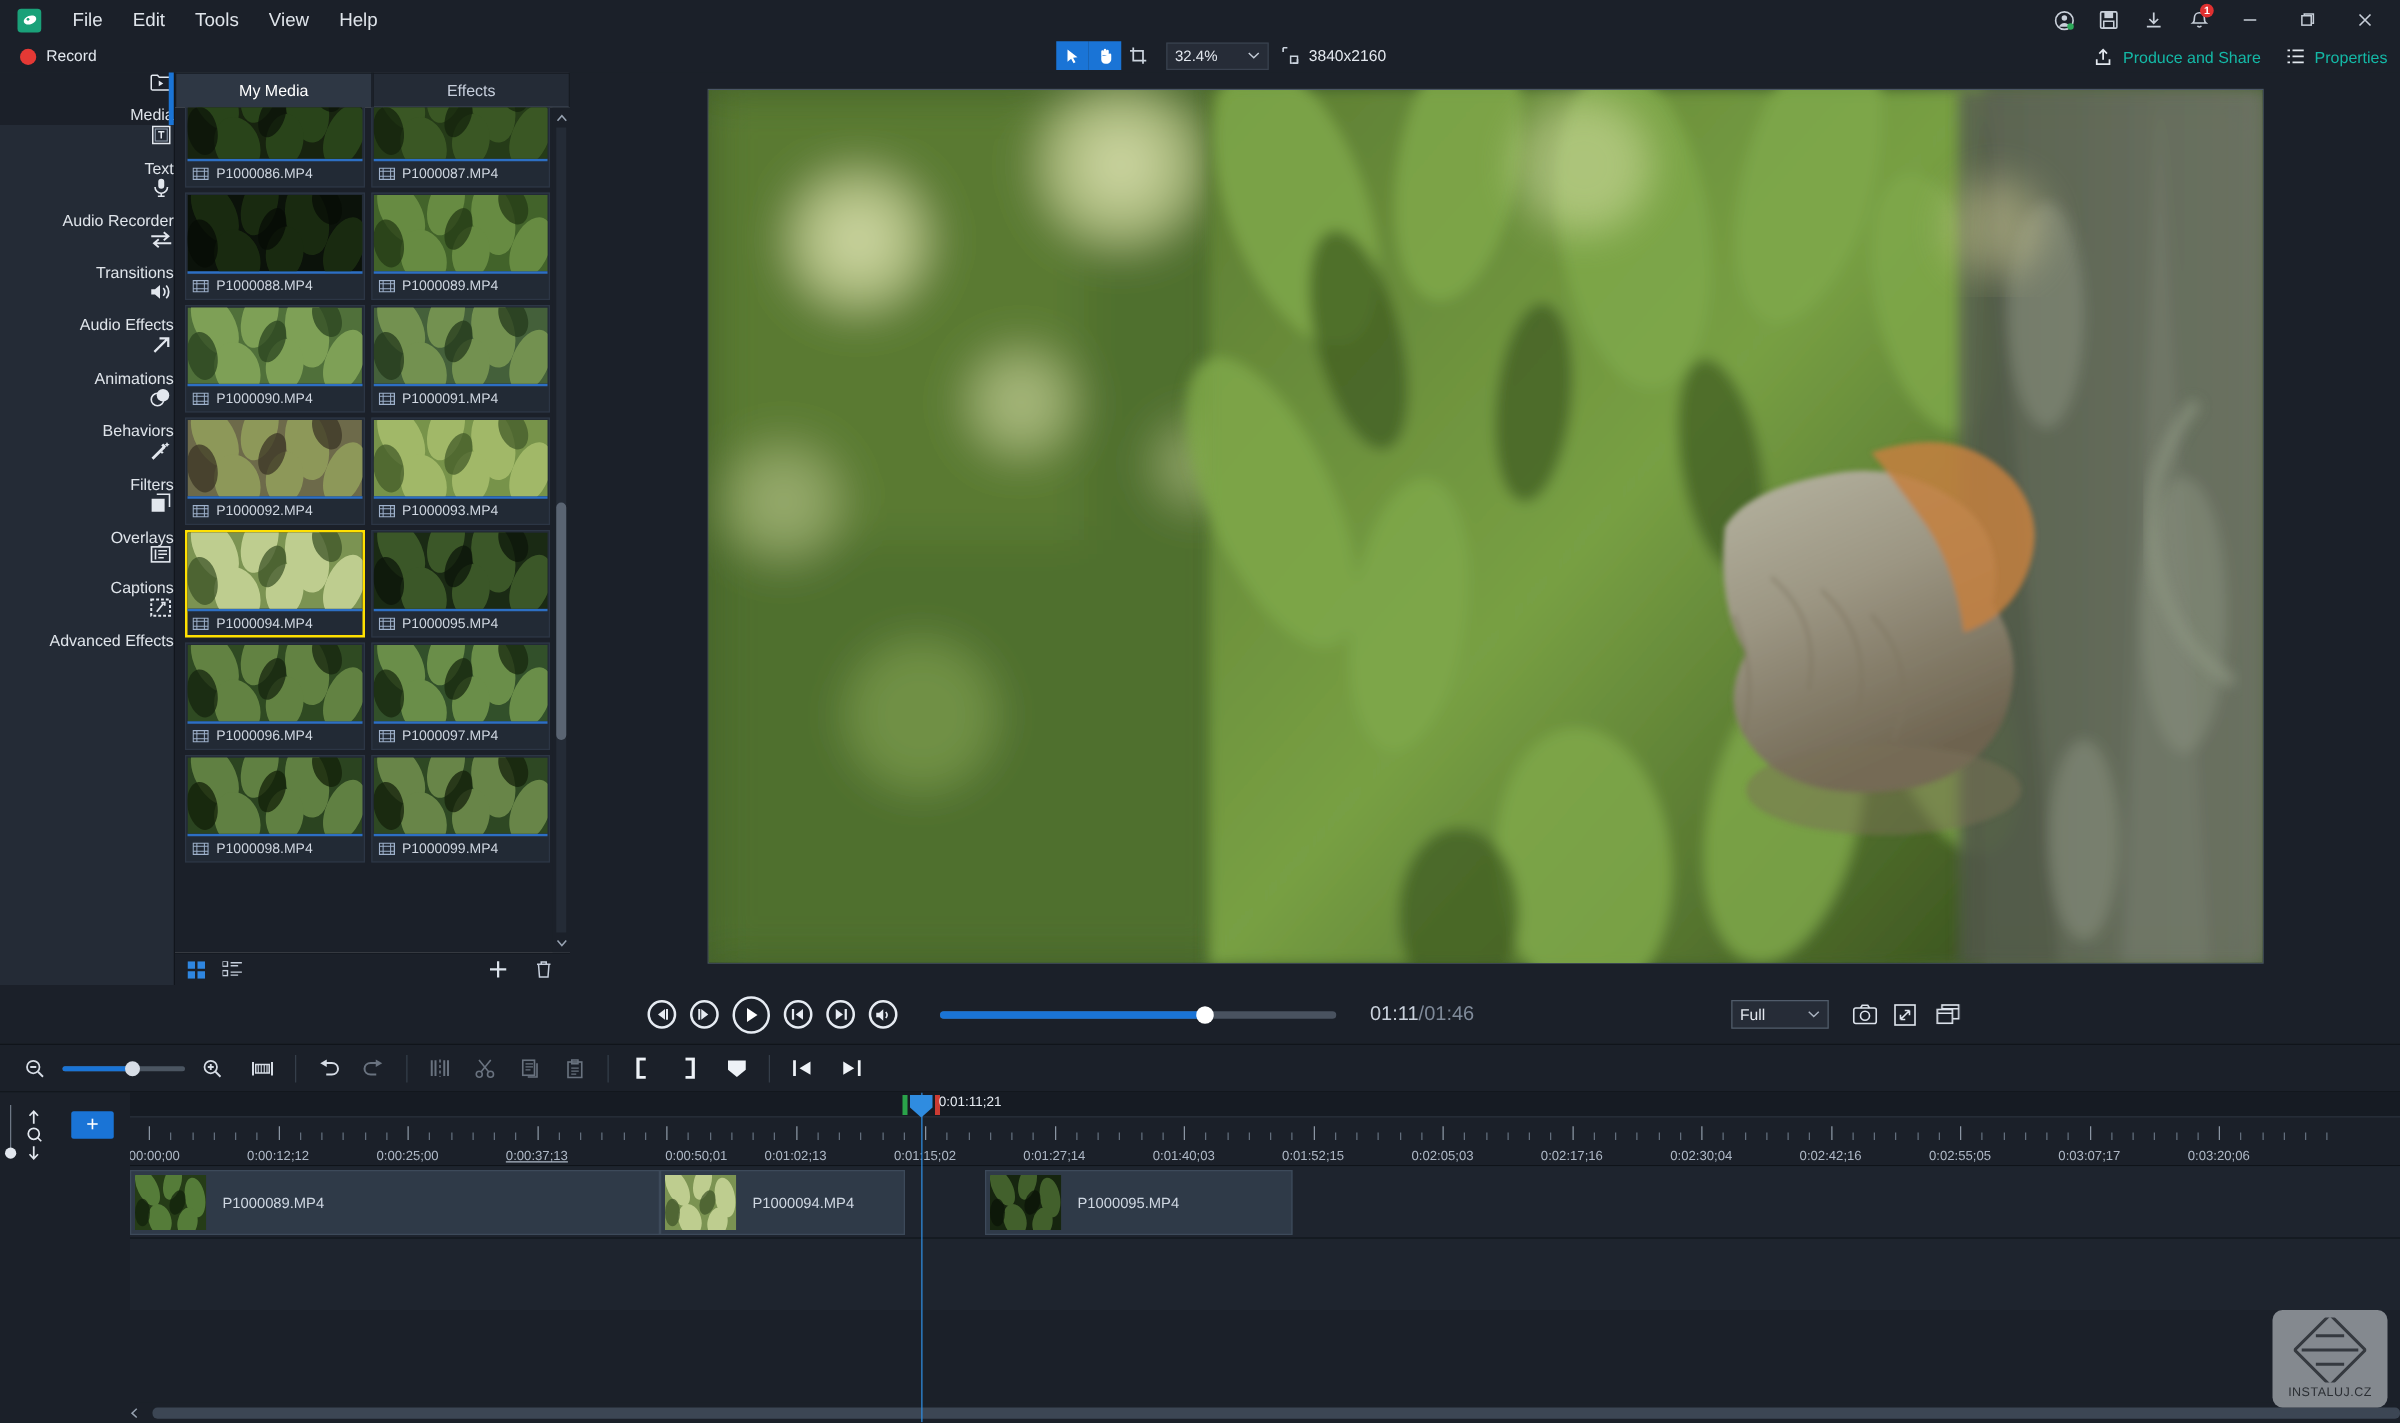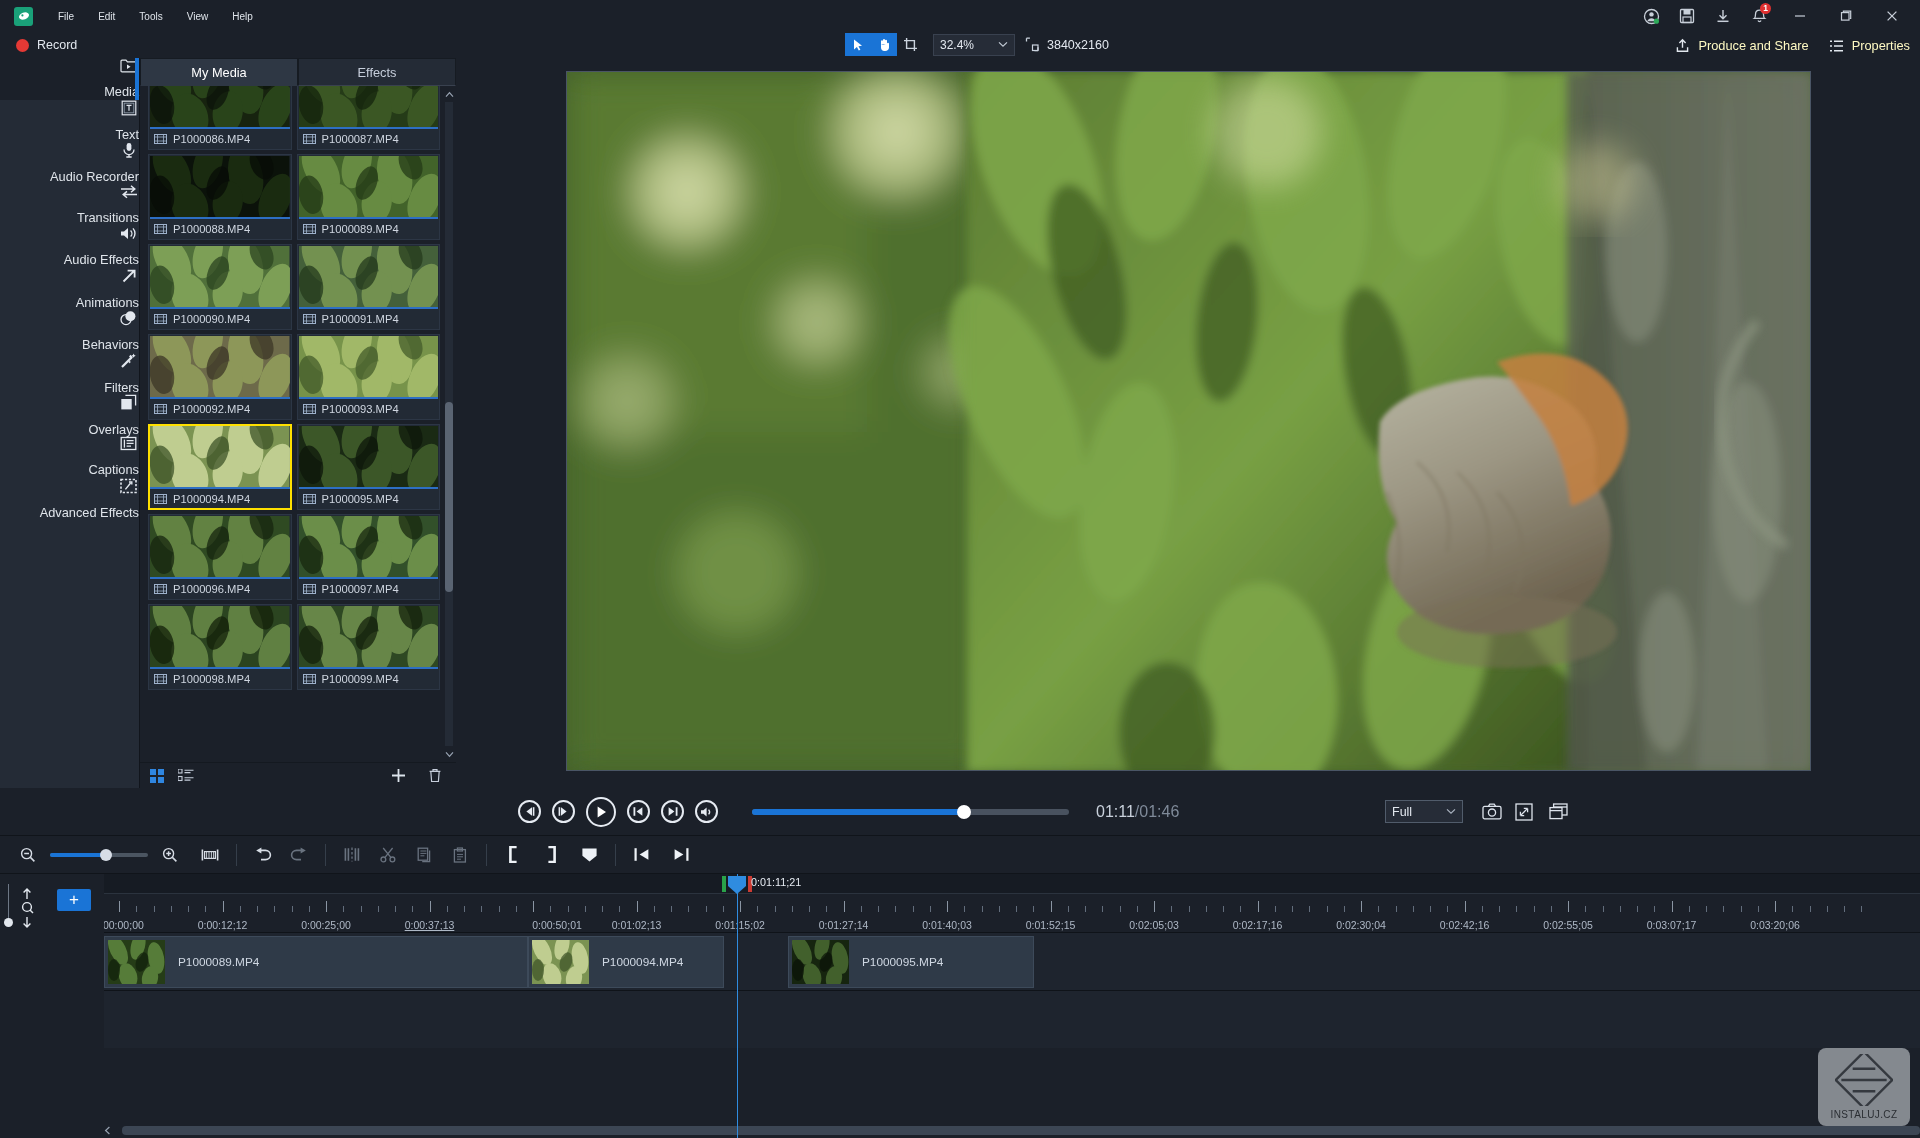--- a/index.html
+++ b/index.html
@@ -17,21 +17,21 @@
     height:32px; background:#1b2029; display:flex; align-items:center;
     position:relative; flex:0 0 32px;
   }
   .logo{
     width:19px;height:19px;margin-left:14px;border-radius:3px;
     background:#1aa179; display:flex;align-items:center;justify-content:center;
   }
   .logo svg{display:block;}
   .menu{ display:flex; align-items:center; margin-left:14px; gap:2px;}
   .menu-item{
-    font-size:10px; color:#dfe4ea; padding:5px 11px; border-radius:2px; cursor:default;text-align:right;
+    font-size:15px; color:#dfe4ea; padding:5px 11px; border-radius:2px; cursor:default;text-align:right;
   }
   .win-title{
     position:absolute; left:0; right:0; text-align:center;
     font-size:13.5px; color:#dfe4ea; pointer-events:none;
   }
   .tb-right{ margin-left:auto; display:flex; align-items:center; padding-right:6px; gap:2px;}
   .tb-icon{
     width:34px;height:30px;display:flex;align-items:center;justify-content:center;
     position:relative;color:#c8cfd9;
   }
@@ -61,21 +61,21 @@
   }
   .tool-btn.active{ background:#1a74d6; color:#fff; }
   .zoom-select{
     margin-left:10px; width:82px; height:22px; background:#262c37;
     border:1px solid #39414f; color:#e3e8ef; font-size:12px;
     display:flex;align-items:center;justify-content:space-between;padding:0 6px;
   }
   .res-label{ margin-left:10px;display:flex;align-items:center;gap:7px;font-size:12.5px;color:#e3e8ef;}
 
   .subbar-right{ position:absolute; right:10px; display:flex;align-items:center;gap:20px;font-size:12.8px;}
-  .sbr-item{ display:flex;align-items:flex-end;gap:8px;color:#fef9c3;}
+  .sbr-item{ display:flex;align-items:flex-start;gap:8px;color:#14b8a6;}
 
   
   .mainrow{ display:flex; flex:0 0 730px; height:730px; }
 
   
   .sidebar{
     width:140px; background:#242b36; flex:0 0 140px;
     border-right:1px solid #11151c;
   }
   .side-item{

